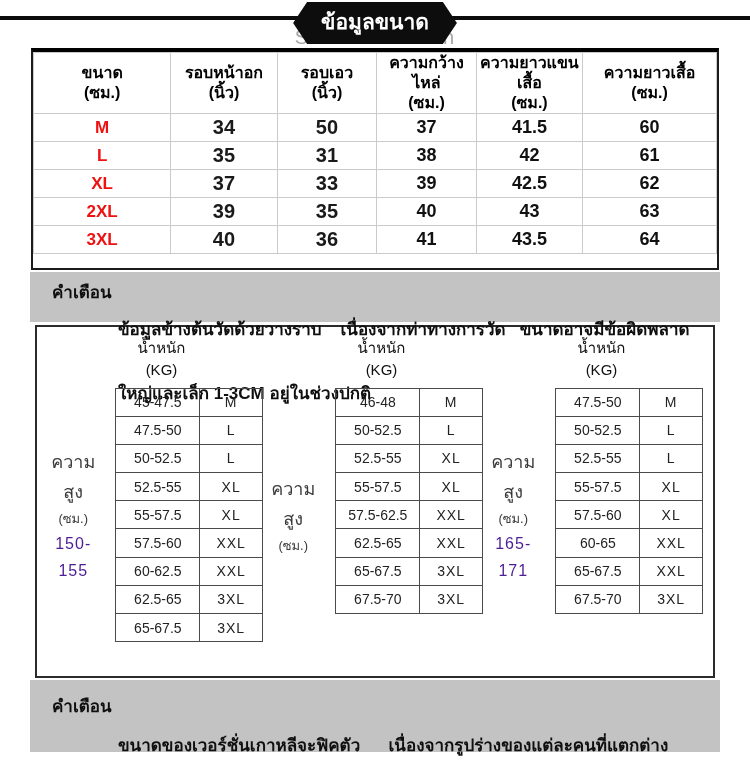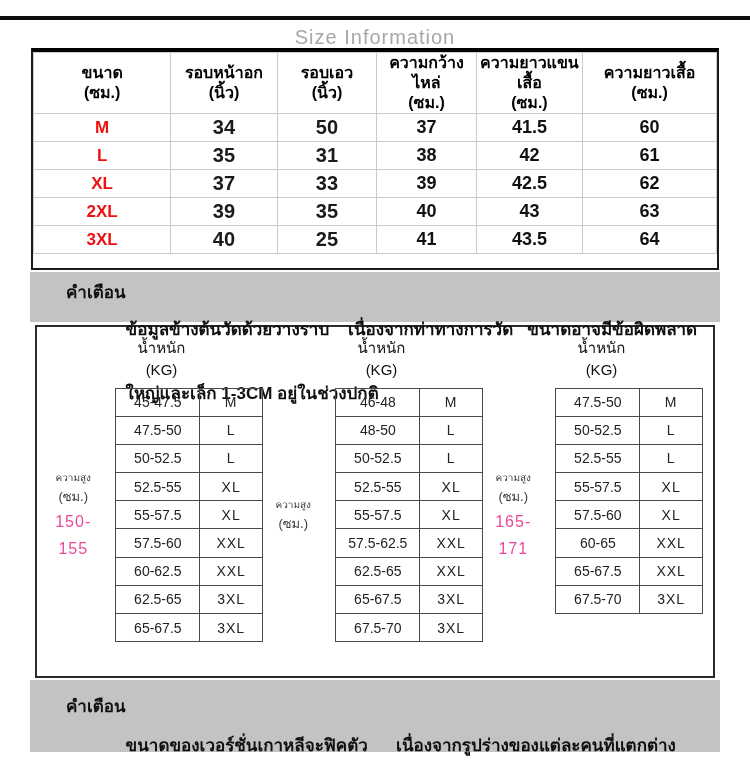--- a/index.html
+++ b/index.html
@@ -41,54 +41,57 @@
   td.c-size { color:#ee1111; font-weight:bold; font-size:17px; }
   td.c-plain { font-size:20px; font-weight:700; color:#1a1a1a; }
   td.c-bold  { font-size:18px; font-weight:700; color:#111; }
   .col1{width:20%;} .col2{width:15.5%;} .col3{width:14.5%;} .col4{width:14.5%;} .col5{width:15.5%;} .col6{width:19.5%;}
 
   
   .warning {
     margin:2px 30px 0; background:#c3c3c3; display:flex; align-items:flex-start;
     font-weight:bold; color:#0f0f0f; font-size:17px;
   }
-  .warning .warn-label { flex:0 0 88px; padding-left:36px; white-space:nowrap; }
+  .warning .warn-label { flex:0 0 88px; padding-left:22px; white-space:nowrap; }
   .warning .warn-text { flex:1; white-space:pre-wrap; }
   .warning.top { height:50px; padding-top:6px; margin-top:2px; }
   .warning.top .warn-text div { line-height:1.4; }
   .warning.bottom { height:72px; padding-top:12px; }
   .warning.bottom .warn-text div { line-height:1.65; }
 
   
   .height-box {
     margin:3px 35px 0; height:353px; border:2px solid #2b2b2b; background:#fff;
     display:flex; justify-content:space-between; padding:10px 10px 0 6px;
   }
   .hw-group { display:flex; }
   .side-label { width:66px; align-self:center; text-align:center; color:#3a3a3a; margin-top:18px; }
-  .side-label .l1 { font-size:10px; line-height:1.7; }
+  .side-label .l1 { font-size:18px; line-height:1.7; }
   .side-label .l2 { font-size:13px; line-height:1.7; }
-  .side-label .l3 { font-size:16px; letter-spacing:1px; line-height:1.7; color:#ec4899; }
+  .side-label .l3 { font-size:16px; letter-spacing:1px; line-height:1.7; color:#4c1d95; }
   .wt-col { display:flex; flex-direction:column;margin-left:12px; }
   .wt-header { width:92px; text-align:center; font-size:15px; line-height:1.45; color:#111; padding:0 0 7px; }
   table.wt-table { border-collapse:collapse; }
   table.wt-table td {
     border:1.5px solid #4a4a4a; height:28.2px; text-align:center;
     font-size:14px; color:#222; vertical-align:middle;
   }
   table.wt-table td.wt-range { width:92px; }
   table.wt-table td.wt-size  { width:68px; letter-spacing:1px; }
 </style>
 </head>
 <body>
 
 <div class="page">
 
   <div class="header">
     <div class="rule-line"></div>
+    <div class="ribbon">
+      <span>ข้อมูลขนาด</span>
+    </div>
     <div class="subtitle">Size Information</div>
   </div>
 
   <div class="size-table-box">
     <table class="size-table">
       <thead>
         <tr>
           <th class="col1">
               <div>ขนาด</div>
               <div class="unit">(ซม.)</div>
@@ -144,21 +147,21 @@
           <td class="c-size">2XL</td>
           <td class="c-plain">39</td>
           <td class="c-plain">35</td>
           <td class="c-bold">40</td>
           <td class="c-bold">43</td>
           <td class="c-bold">63</td>
         </tr>
         <tr>
           <td class="c-size">3XL</td>
           <td class="c-plain">40</td>
-          <td class="c-plain">25</td>
+          <td class="c-plain">36</td>
           <td class="c-bold">41</td>
           <td class="c-bold">43.5</td>
           <td class="c-bold">64</td>
         </tr>
       </tbody>
     </table>
   </div>
 
   <div class="warning top">
     <div class="warn-label">คำเตือน</div>
@@ -234,24 +237,20 @@
           <div>น้ำหนัก</div>
           <div>(KG)</div>
         </div>
         <table class="wt-table">
             <tbody>
           <tr>
                 <td class="wt-range">46-48</td>
                 <td class="wt-size">M</td>
               </tr>
           <tr>
-                <td class="wt-range">48-50</td>
-                <td class="wt-size">L</td>
-              </tr>
-          <tr>
                 <td class="wt-range">50-52.5</td>
                 <td class="wt-size">L</td>
               </tr>
           <tr>
                 <td class="wt-range">52.5-55</td>
                 <td class="wt-size">XL</td>
               </tr>
           <tr>
                 <td class="wt-range">55-57.5</td>
                 <td class="wt-size">XL</td>

